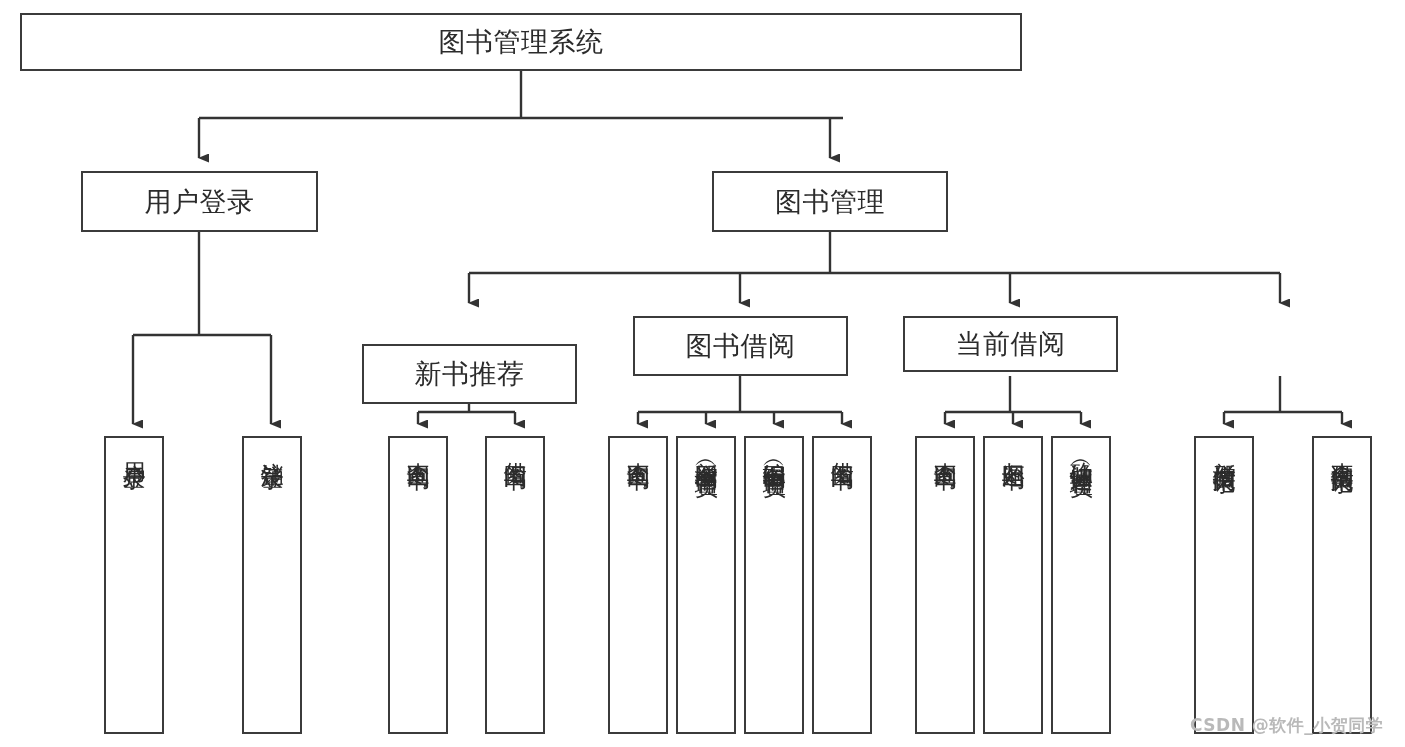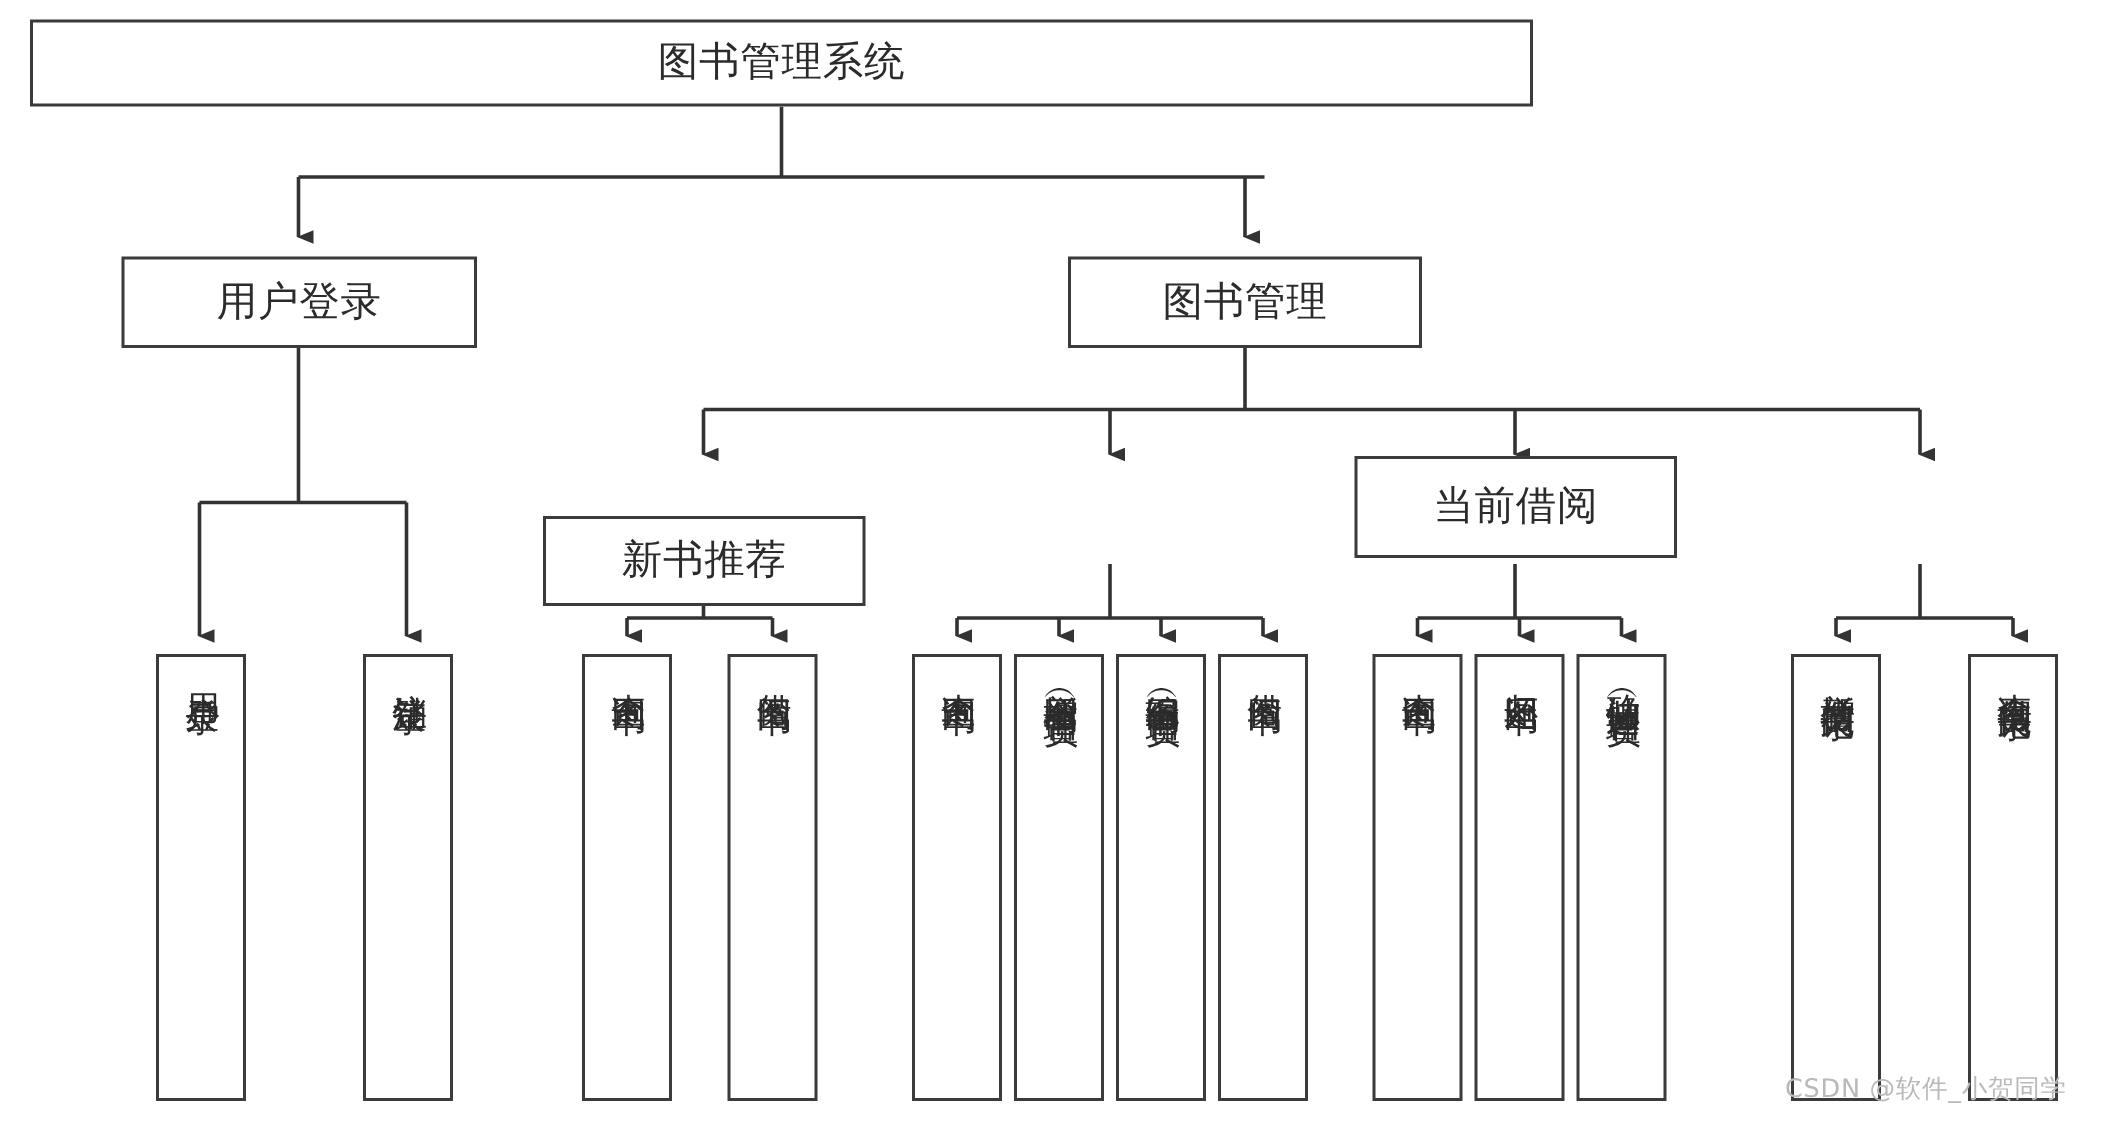--- a/index.html
+++ b/index.html
@@ -56,20 +56,21 @@
     line-height: 1.02;
     letter-spacing: 2px;
   }
   .watermark {
     position: absolute;
     color: #b9b9b9;
     font-size: 17px;
     white-space: nowrap;
     letter-spacing: 0.5px;
     pointer-events: none;
+    font-weight: bold;
   }
 </style>
 </head>
 <body>
 
 <div id="canvas">
 
   <svg id="edges" viewBox="0 0 1405 747" xmlns="http://www.w3.org/2000/svg">
     <defs>
       <marker id="arw" markerWidth="9" markerHeight="11" refX="4.5" refY="10" orient="auto" markerUnits="userSpaceOnUse">
@@ -127,21 +128,24 @@
   <div class="node horiz" style="left:81px; top:171px; width:237px; height:61px;">
     <span class="label">用户登录</span>
   </div>
   <div class="node horiz" style="left:712px; top:171px; width:236px; height:61px;">
     <span class="label">图书管理</span>
   </div>
 
   <div class="node horiz" style="left:362px; top:316px; width:215px; height:60px;margin-top:28px;">
     <span class="label">新书推荐</span>
   </div>
-  <div class="node horiz" style="left:903px; top:304px; width:215px; height:68px;">
+  <div class="node horiz" style="left:633px; top:316px; width:215px; height:60px;">
+    <span class="label">图书借阅</span>
+  </div>
+  <div class="node horiz" style="left:903px; top:316px; width:215px; height:56px;">
     <span class="label">当前借阅</span>
   </div>
 
   <div class="node vert" style="left:104px; top:436px; width:60px; height:298px;">
     <span class="label">用户登录</span>
   </div>
   <div class="node vert" style="left:242px; top:436px; width:60px; height:298px;">
     <span class="label">注销登录</span>
   </div>
 

